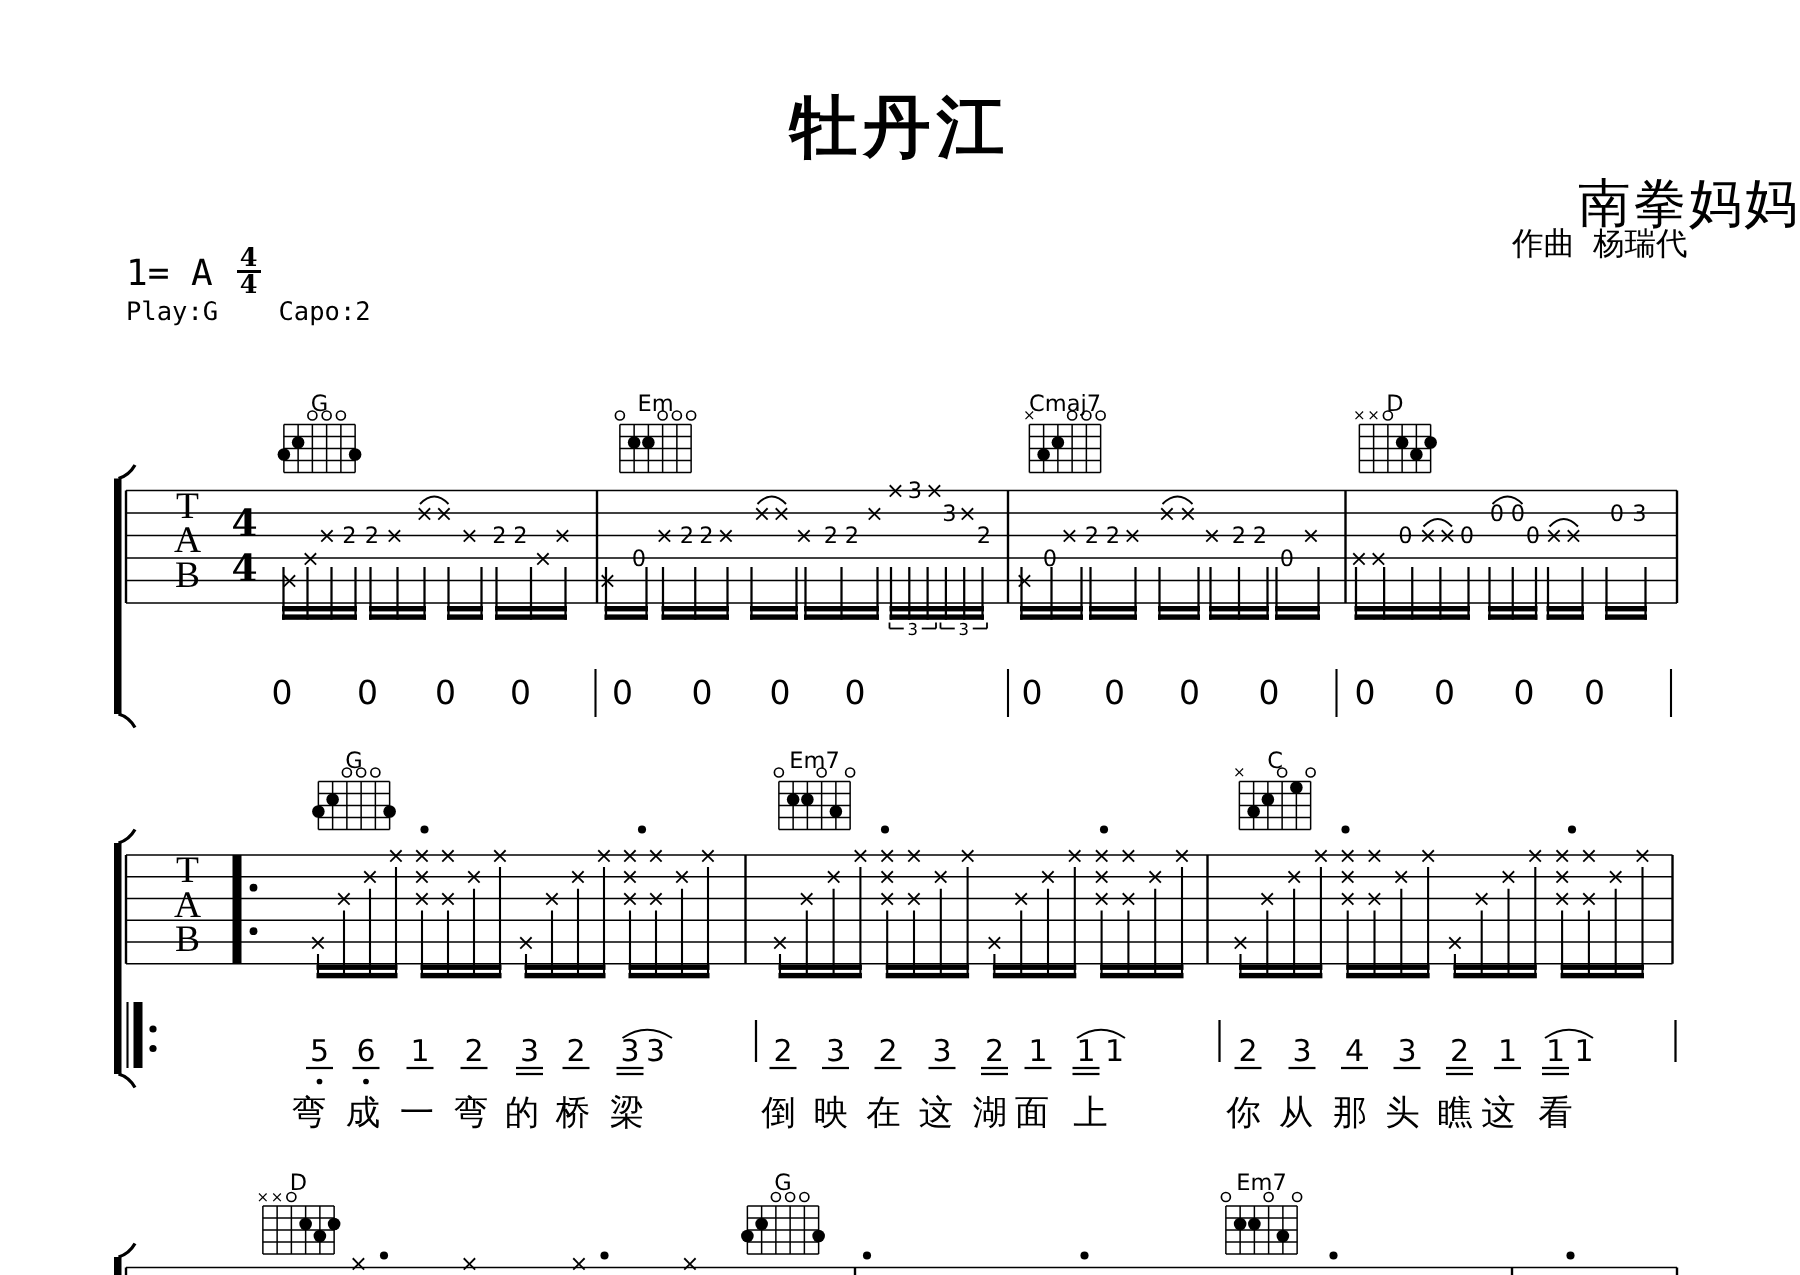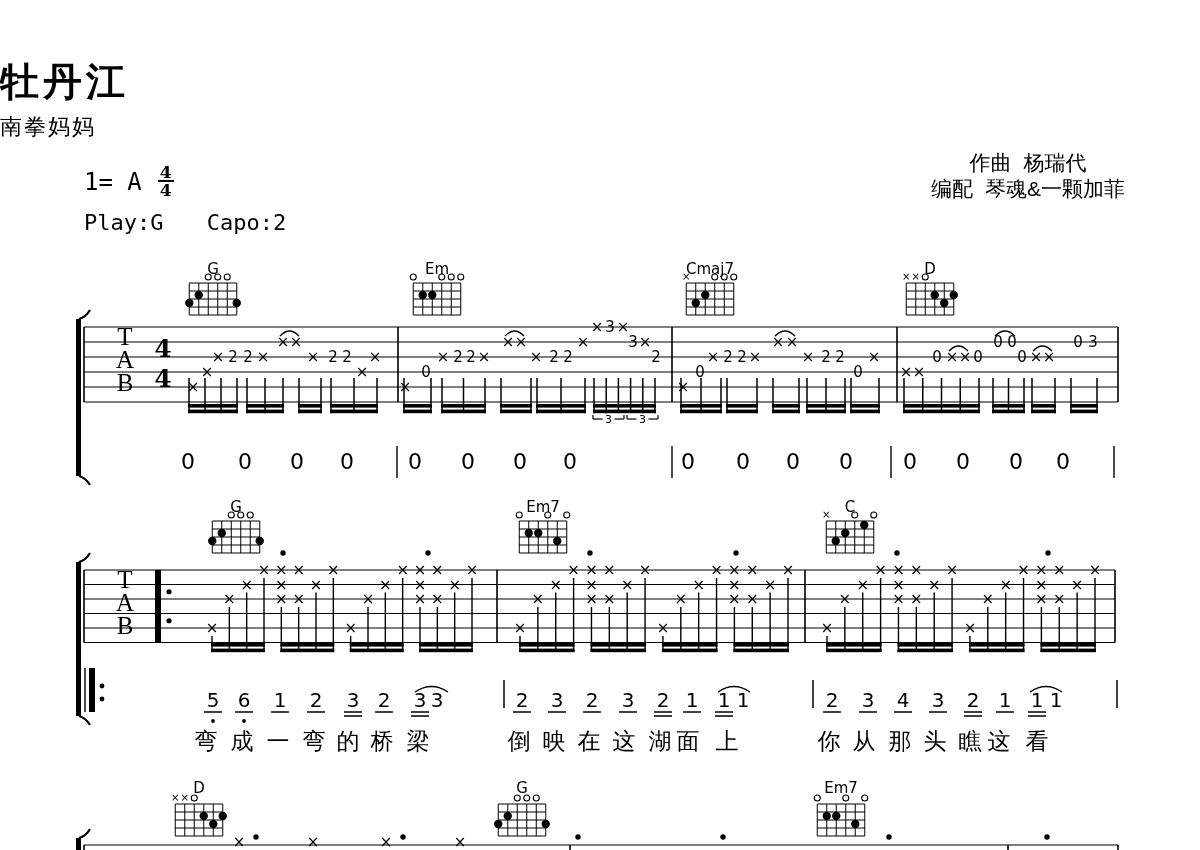--- a/index.html
+++ b/index.html
@@ -1,28 +1,28 @@
 <!DOCTYPE html>
 <html><head>
 <meta charset="utf-8">
 <style>
   html,body{margin:0;padding:0;background:#ffffff;}
   .page{position:relative;width:1200px;height:850px;background:#fff;overflow:hidden;
         font-family:"Liberation Sans",sans-serif;color:#000;}
   #score{position:absolute;left:0;top:0;}
-  .title{position:absolute;top:55px;left:0;width:100%;text-align:left;
-         font-size:39px;font-weight:bold;letter-spacing:4px;}
-  .artist{position:absolute;top:112px;left:0;width:100%;text-align:left;
-          font-size:22px;letter-spacing:2px;}
+  .title{position:absolute;top:55px;left:0;width:100%;text-align:center;
+         font-size:45px;font-weight:bold;letter-spacing:4px;}
+  .artist{position:absolute;top:112px;left:0;width:100%;text-align:right;
+          font-size:35px;letter-spacing:2px;}
   .meta-left{position:absolute;left:84px;top:168px;}
   .key-line{font-family:"DejaVu Sans Mono","Liberation Mono",monospace;font-size:24px;display:flex;align-items:flex-start;}
   .meter{display:inline-flex;flex-direction:column;align-items:center;margin-left:16px;margin-top:-4px;
          font-family:"DejaVu Serif","Liberation Serif",serif;font-weight:bold;font-size:17px;line-height:16px;}
   .meter .num{border-bottom:2px solid #000;padding:0 2px;}
-  .play-line{margin-top:12px;font-family:"DejaVu Sans Mono","Liberation Mono",monospace;font-size:22px;}
+  .play-line{font-family:"DejaVu Sans Mono","Liberation Mono",monospace;font-size:17px;}
   .play-line .capo{margin-left:30px;}
   .meta-right{position:absolute;right:75px;top:150px;text-align:center;font-size:21px;line-height:25.5px;}
   .meta-right .name{margin-left:12px;}
 </style>
 </head>
 <body>
 
 <div class="page">
   <svg id="score" width="1200" height="850" viewBox="0 0 1200 850">
       <g>
@@ -717,17 +717,14 @@
     <div class="play-line">
       <span>Play:G</span>
       <span class="capo">Capo:2</span>
     </div>
   </div>
 
   <div class="meta-right">
     <div>
       <span>作曲</span><span class="name">杨瑞代</span>
     </div>
-    <div>
-      <span>编配</span><span class="name">琴魂&amp;一颗加菲</span>
-    </div>
   </div>
 </div>
 
 </body></html>

